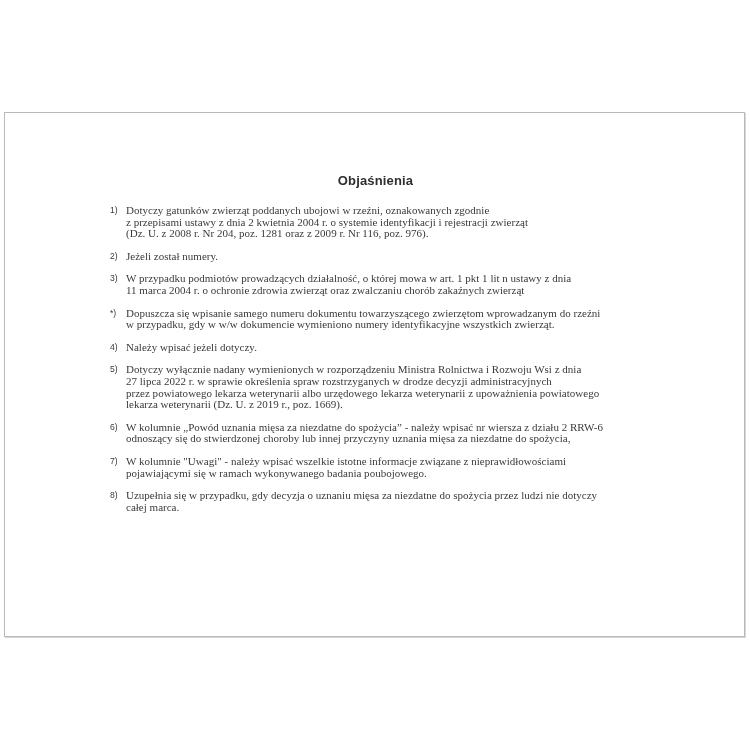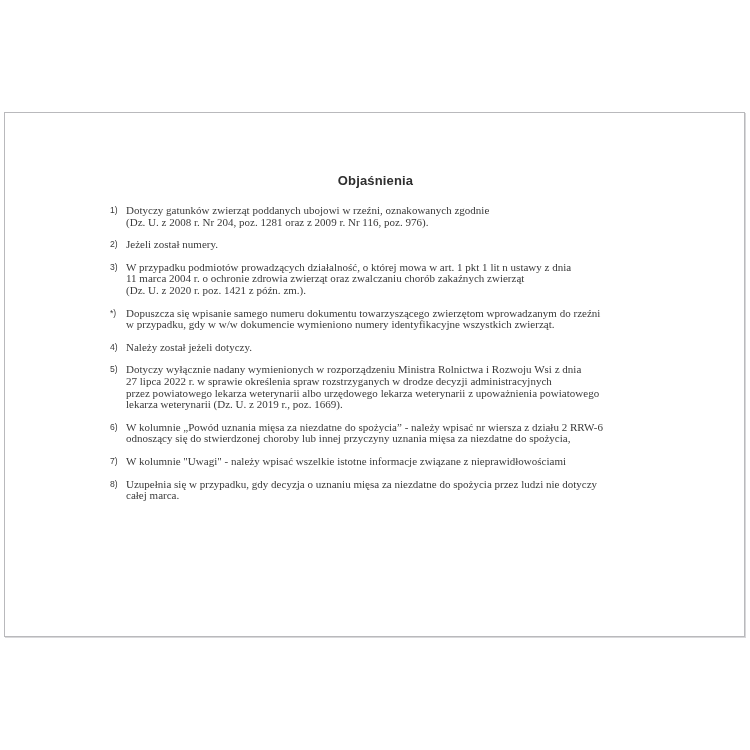--- a/index.html
+++ b/index.html
@@ -80,48 +80,48 @@
 
 <div class="page-sheet">
 
   <div class="doc-title">Objaśnienia</div>
 
   <div class="notes-list">
       <div class="note-item">
         <div class="note-marker">1)</div>
         <div class="note-lines">
           <div class="note-line">Dotyczy gatunków zwierząt poddanych ubojowi w rzeźni, oznakowanych zgodnie</div>
+          <div class="note-line">z przepisami ustawy z dnia 2 kwietnia 2004 r. o systemie identyfikacji i rejestracji zwierząt</div>
           <div class="note-line">(Dz. U. z 2008 r. Nr 204, poz. 1281 oraz z 2009 r. Nr 116, poz. 976).</div>
         </div>
       </div>
       <div class="note-item">
         <div class="note-marker">2)</div>
         <div class="note-lines">
           <div class="note-line">Jeżeli został numery.</div>
         </div>
       </div>
       <div class="note-item">
         <div class="note-marker">3)</div>
         <div class="note-lines">
           <div class="note-line">W przypadku podmiotów prowadzących działalność, o której mowa w art. 1 pkt 1 lit n ustawy z dnia</div>
           <div class="note-line">11 marca 2004 r. o ochronie zdrowia zwierząt oraz zwalczaniu chorób zakaźnych zwierząt</div>
-          <div class="note-line">(Dz. U. z 2020 r. poz. 1421 z późn. zm.).</div>
         </div>
       </div>
       <div class="note-item">
         <div class="note-marker">*)</div>
         <div class="note-lines">
           <div class="note-line">Dopuszcza się wpisanie samego numeru dokumentu towarzyszącego zwierzętom wprowadzanym do rzeźni</div>
           <div class="note-line">w przypadku, gdy w w/w dokumencie wymieniono numery identyfikacyjne wszystkich zwierząt.</div>
         </div>
       </div>
       <div class="note-item">
         <div class="note-marker">4)</div>
         <div class="note-lines">
-          <div class="note-line">Należy został jeżeli dotyczy.</div>
+          <div class="note-line">Należy wpisać jeżeli dotyczy.</div>
         </div>
       </div>
       <div class="note-item">
         <div class="note-marker">5)</div>
         <div class="note-lines">
           <div class="note-line">Dotyczy wyłącznie nadany wymienionych w rozporządzeniu Ministra Rolnictwa i Rozwoju Wsi z dnia</div>
           <div class="note-line">27 lipca 2022 r. w sprawie określenia spraw rozstrzyganych w drodze decyzji administracyjnych</div>
           <div class="note-line">przez powiatowego lekarza weterynarii albo urzędowego lekarza weterynarii z upoważnienia powiatowego</div>
           <div class="note-line">lekarza weterynarii (Dz. U. z 2019 r., poz. 1669).</div>
         </div>
@@ -130,20 +130,21 @@
         <div class="note-marker">6)</div>
         <div class="note-lines">
           <div class="note-line">W kolumnie „Powód uznania mięsa za niezdatne do spożycia” - należy wpisać nr wiersza z działu 2 RRW-6</div>
           <div class="note-line">odnoszący się do stwierdzonej choroby lub innej przyczyny uznania mięsa za niezdatne do spożycia,</div>
         </div>
       </div>
       <div class="note-item">
         <div class="note-marker">7)</div>
         <div class="note-lines">
           <div class="note-line">W kolumnie "Uwagi" - należy wpisać wszelkie istotne informacje związane z nieprawidłowościami</div>
+          <div class="note-line">pojawiającymi się w ramach wykonywanego badania poubojowego.</div>
         </div>
       </div>
       <div class="note-item">
         <div class="note-marker">8)</div>
         <div class="note-lines">
           <div class="note-line">Uzupełnia się w przypadku, gdy decyzja o uznaniu mięsa za niezdatne do spożycia przez ludzi nie dotyczy</div>
           <div class="note-line">całej marca.</div>
         </div>
       </div>
     </div>

